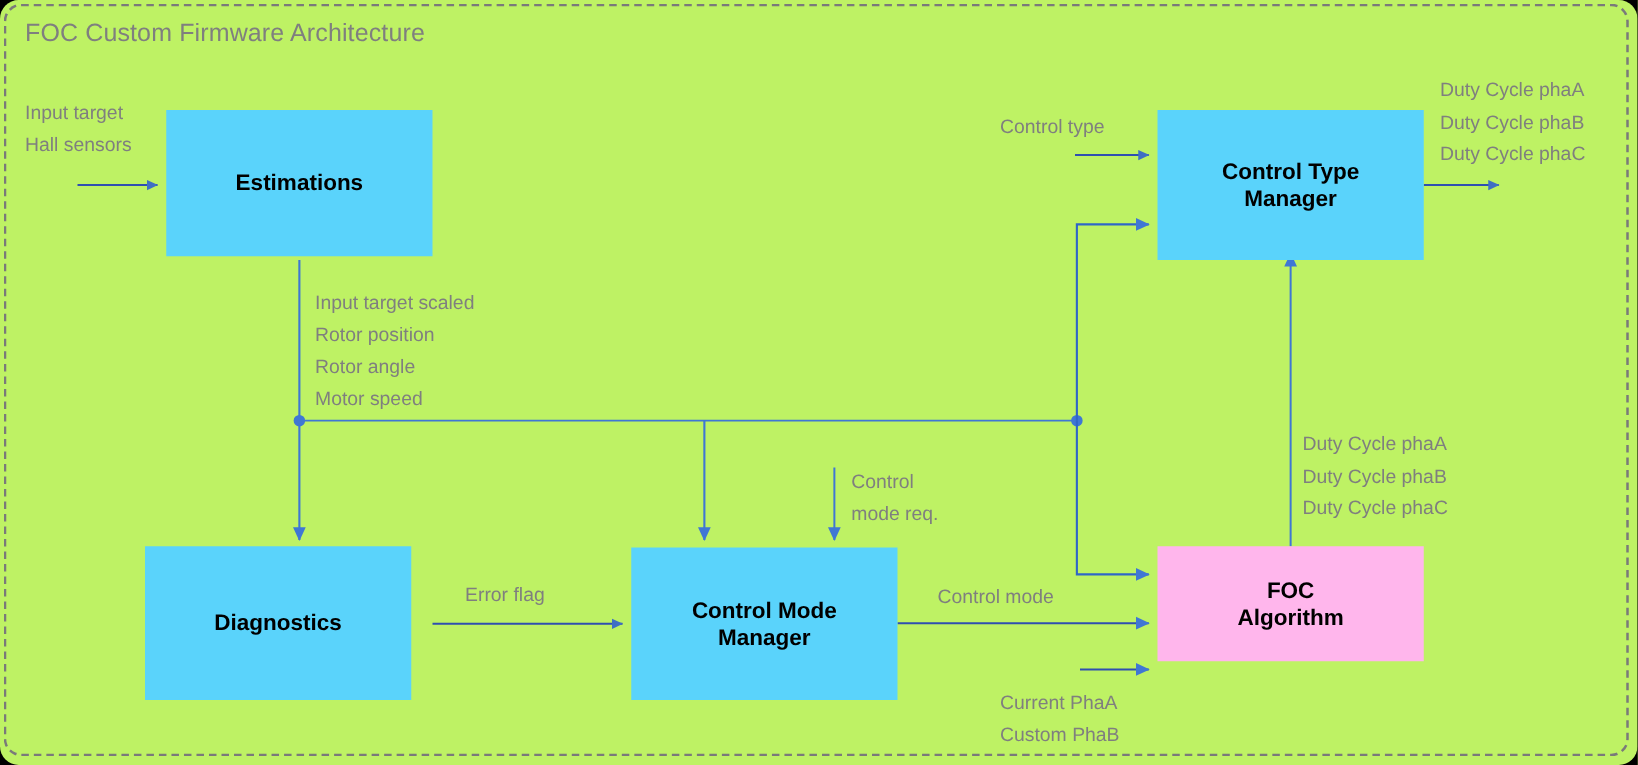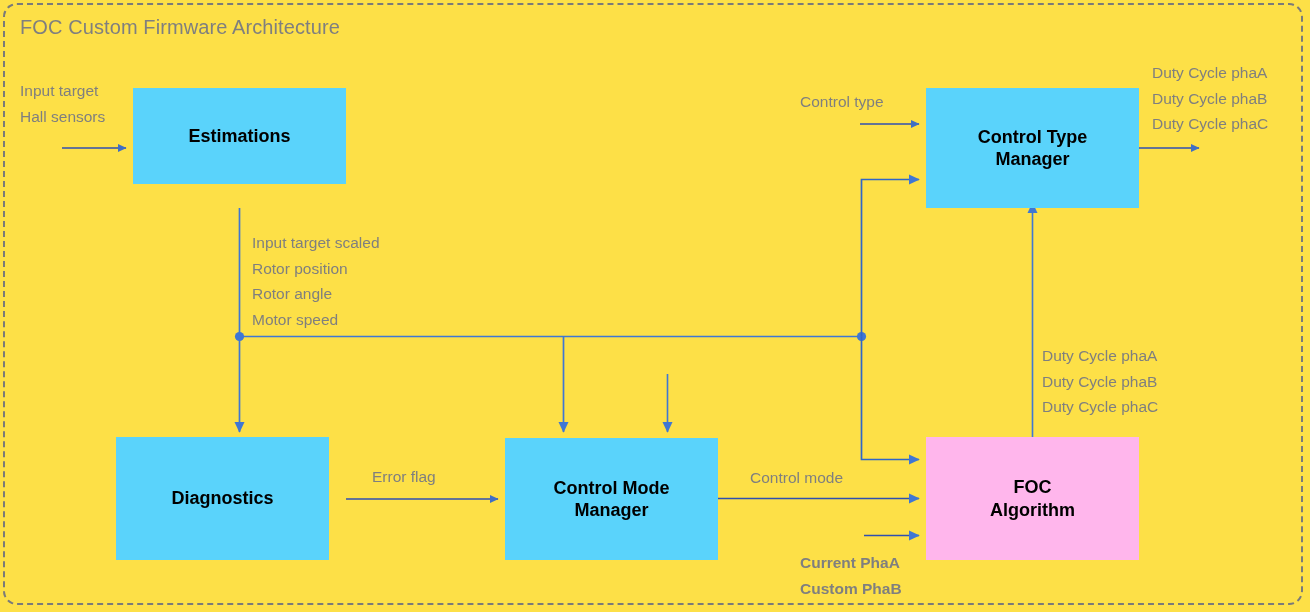--- a/index.html
+++ b/index.html
@@ -7,22 +7,23 @@
     padding: 0;
     background: #000000;
   }
   body {
     font-family: "Liberation Sans", sans-serif;
   }
   #canvas {
     position: relative;
     width: 1310px;
     height: 612px;
-    background: #fde047;
+    background: #bef264;
     overflow: hidden;
+    border-radius: 15px;
   }
   .frame {
     position: absolute;
     left: 3px;
     top: 3px;
     width: 1300px;
     height: 602px;
     border: 2px dashed #7a7a7a;
     border-radius: 14px;
     box-sizing: border-box;
@@ -109,21 +110,21 @@
 
     <path d="M346,499 L498,499" stroke="#2f4fb0" stroke-width="1.6" fill="none" marker-end="url(#ah)"></path>
 
     <path d="M718,498.5 L919,498.5" stroke="#2f4fb0" stroke-width="1.6" fill="none" marker-end="url(#ahl)"></path>
 
     <path d="M864,535.5 L919,535.5" stroke="#2f4fb0" stroke-width="1.6" fill="none" marker-end="url(#ahl)"></path>
 
     <path d="M1032.5,437 L1032.5,203" stroke="#3f77d4" stroke-width="1.6" fill="none" marker-end="url(#ahl)"></path>
   </svg>
 
-  <div class="block blue" style="left:133px; top:88px; width:213px; height:96px;">
+  <div class="block blue" style="left:133px; top:88px; width:213px; height:117px;">
     <span>Estimations</span>
   </div>
 
   <div class="block blue" style="left:116px; top:437px; width:213px; height:123px;">
     <span>Diagnostics</span>
   </div>
 
   <div class="block blue" style="left:505px; top:438px; width:213px; height:122px;">
     <span>
       <span>Control Mode</span><br>
@@ -131,21 +132,21 @@
     </span>
   </div>
 
   <div class="block blue" style="left:926px; top:88px; width:213px; height:120px;">
     <span>
       <span>Control Type</span><br>
       <span>Manager</span>
     </span>
   </div>
 
-  <div class="block pink" style="left:926px; top:437px; width:213px; height:123px;">
+  <div class="block pink" style="left:926px; top:437px; width:213px; height:92px;">
     <span>
       <span>FOC</span><br>
       <span>Algorithm</span>
     </span>
   </div>
 
   <div class="sig" style="left:252px; top:230px;">
     <div>Input target scaled</div>
     <div>Rotor position</div>
     <div>Rotor angle</div>
@@ -166,21 +167,25 @@
   </div>
 
   <div class="sig" style="left:1042px; top:343px;">
     <div>Duty Cycle phaA</div>
     <div>Duty Cycle phaB</div>
     <div>Duty Cycle phaC</div>
   </div>
 
   <div class="sig" style="left:372px; top:464px;">Error flag</div>
 
+  <div class="sig" style="left:681px; top:373px;">
+    <div>Control</div>
+    <div>mode req.</div>
+  </div>
 
   <div class="sig" style="left:750px; top:465px;">Control mode</div>
 
-  <div class="sig" style="left:800px; top:550px;font-weight:bold;">
+  <div class="sig" style="left:800px; top:550px;">
     <div>Current PhaA</div>
     <div>Custom PhaB</div>
   </div>
 
 </div>
 
 </body></html>

